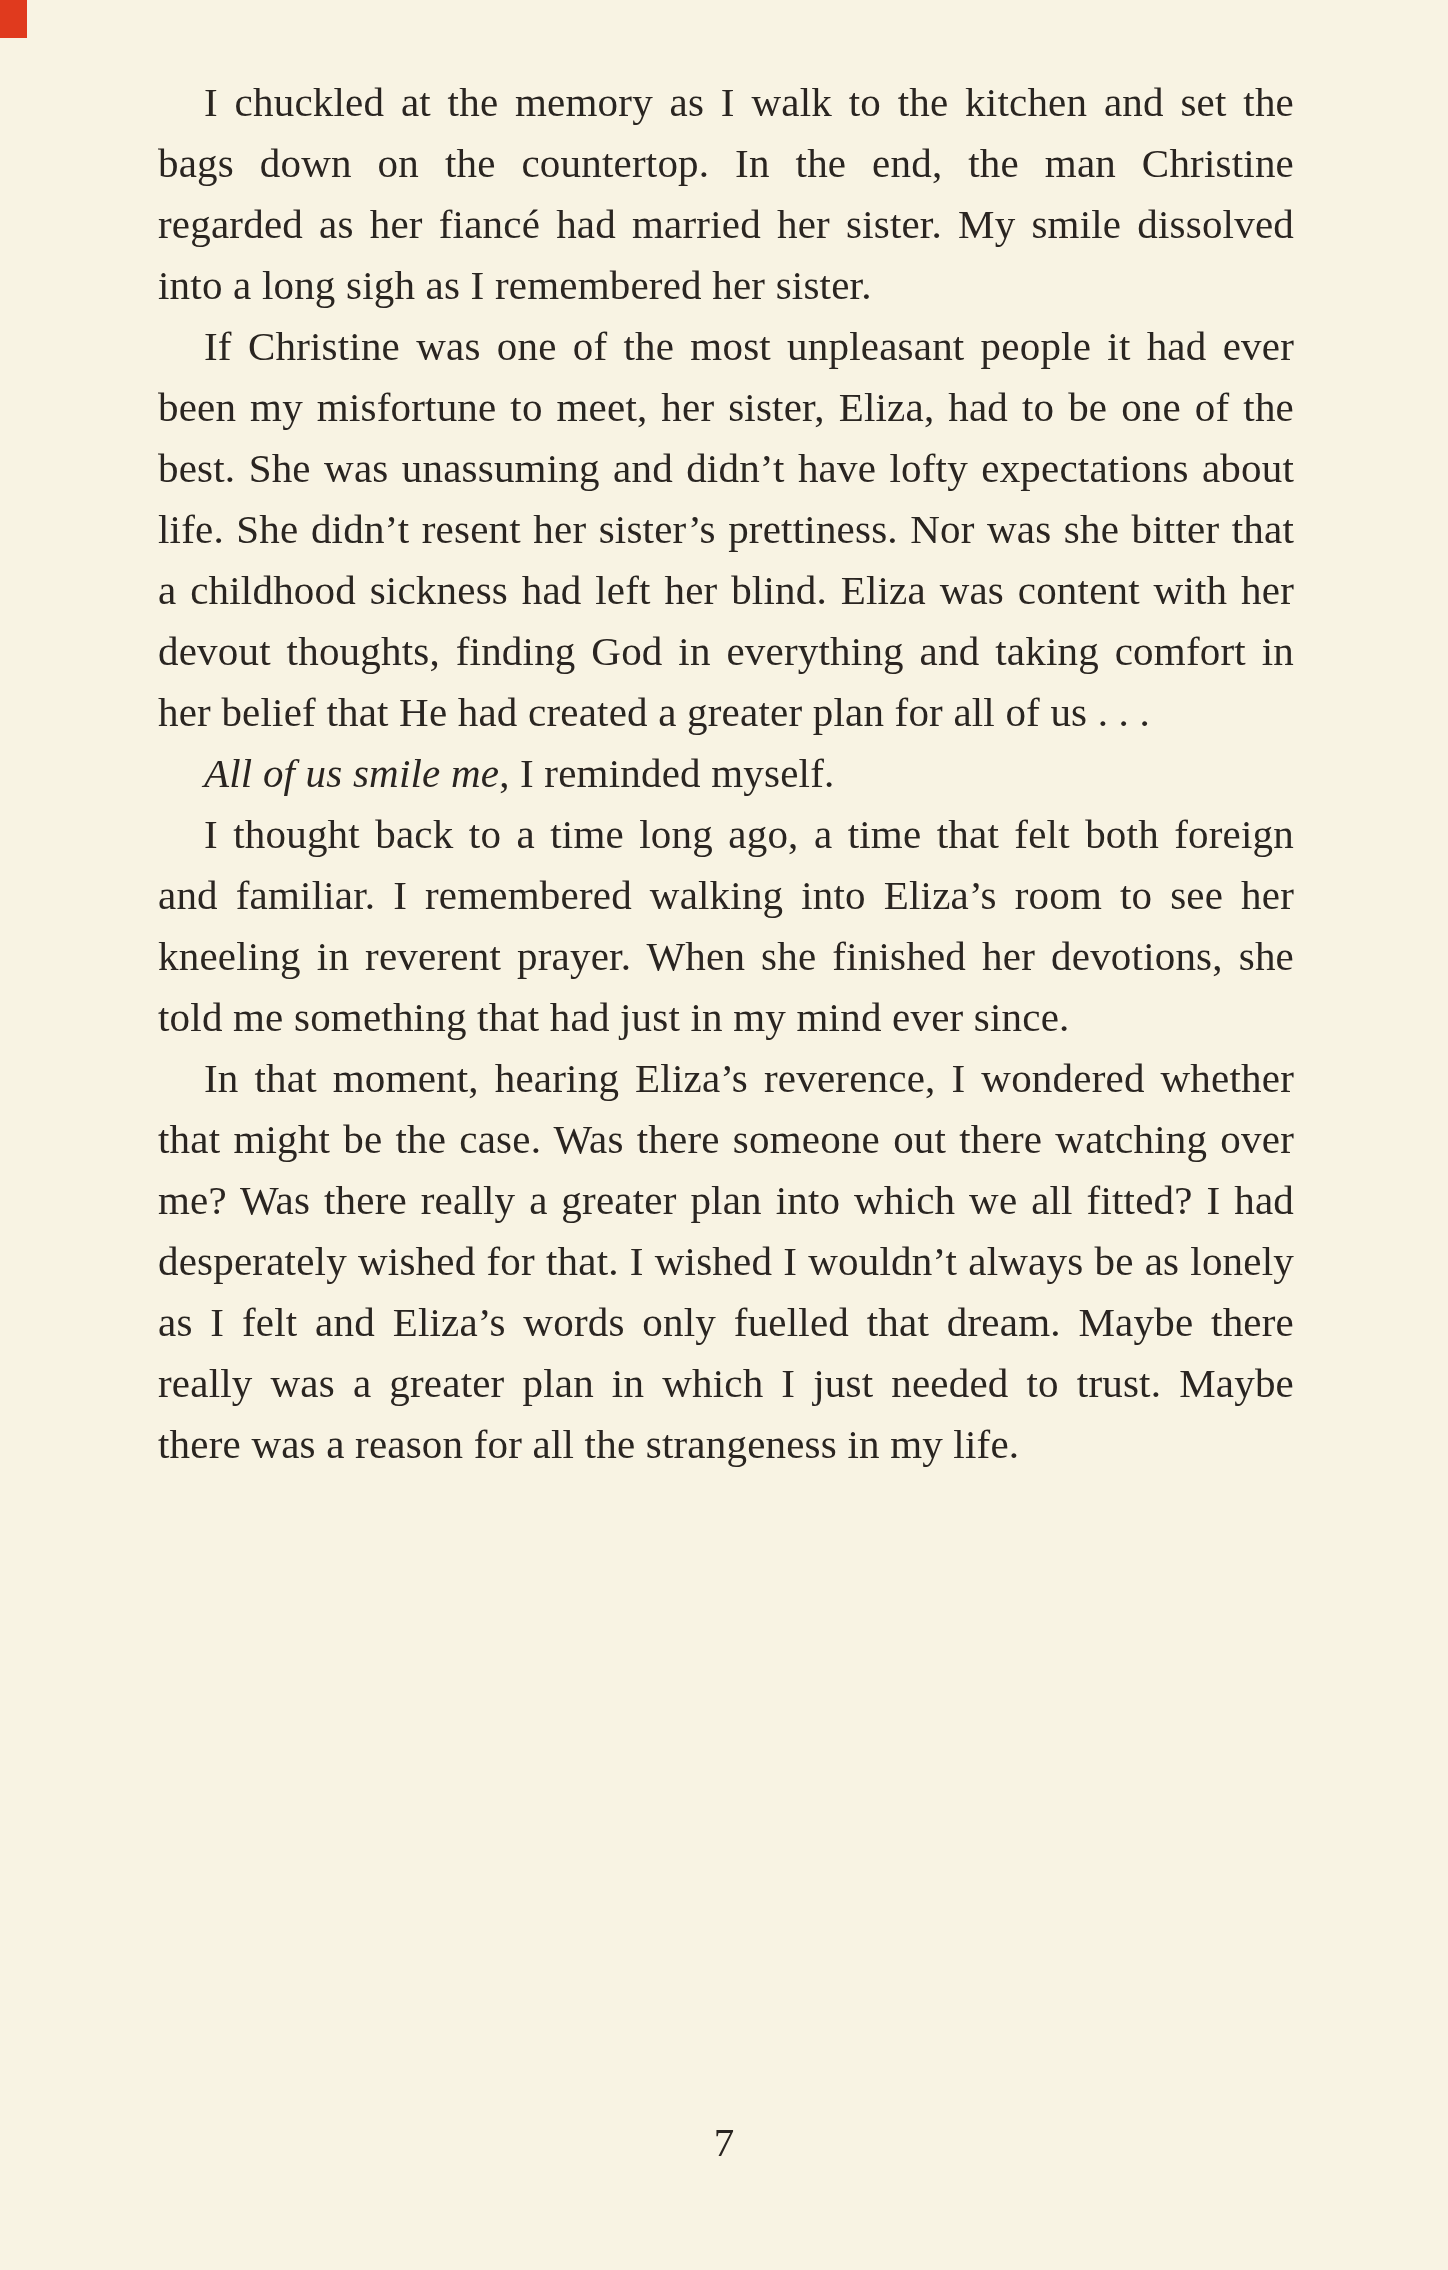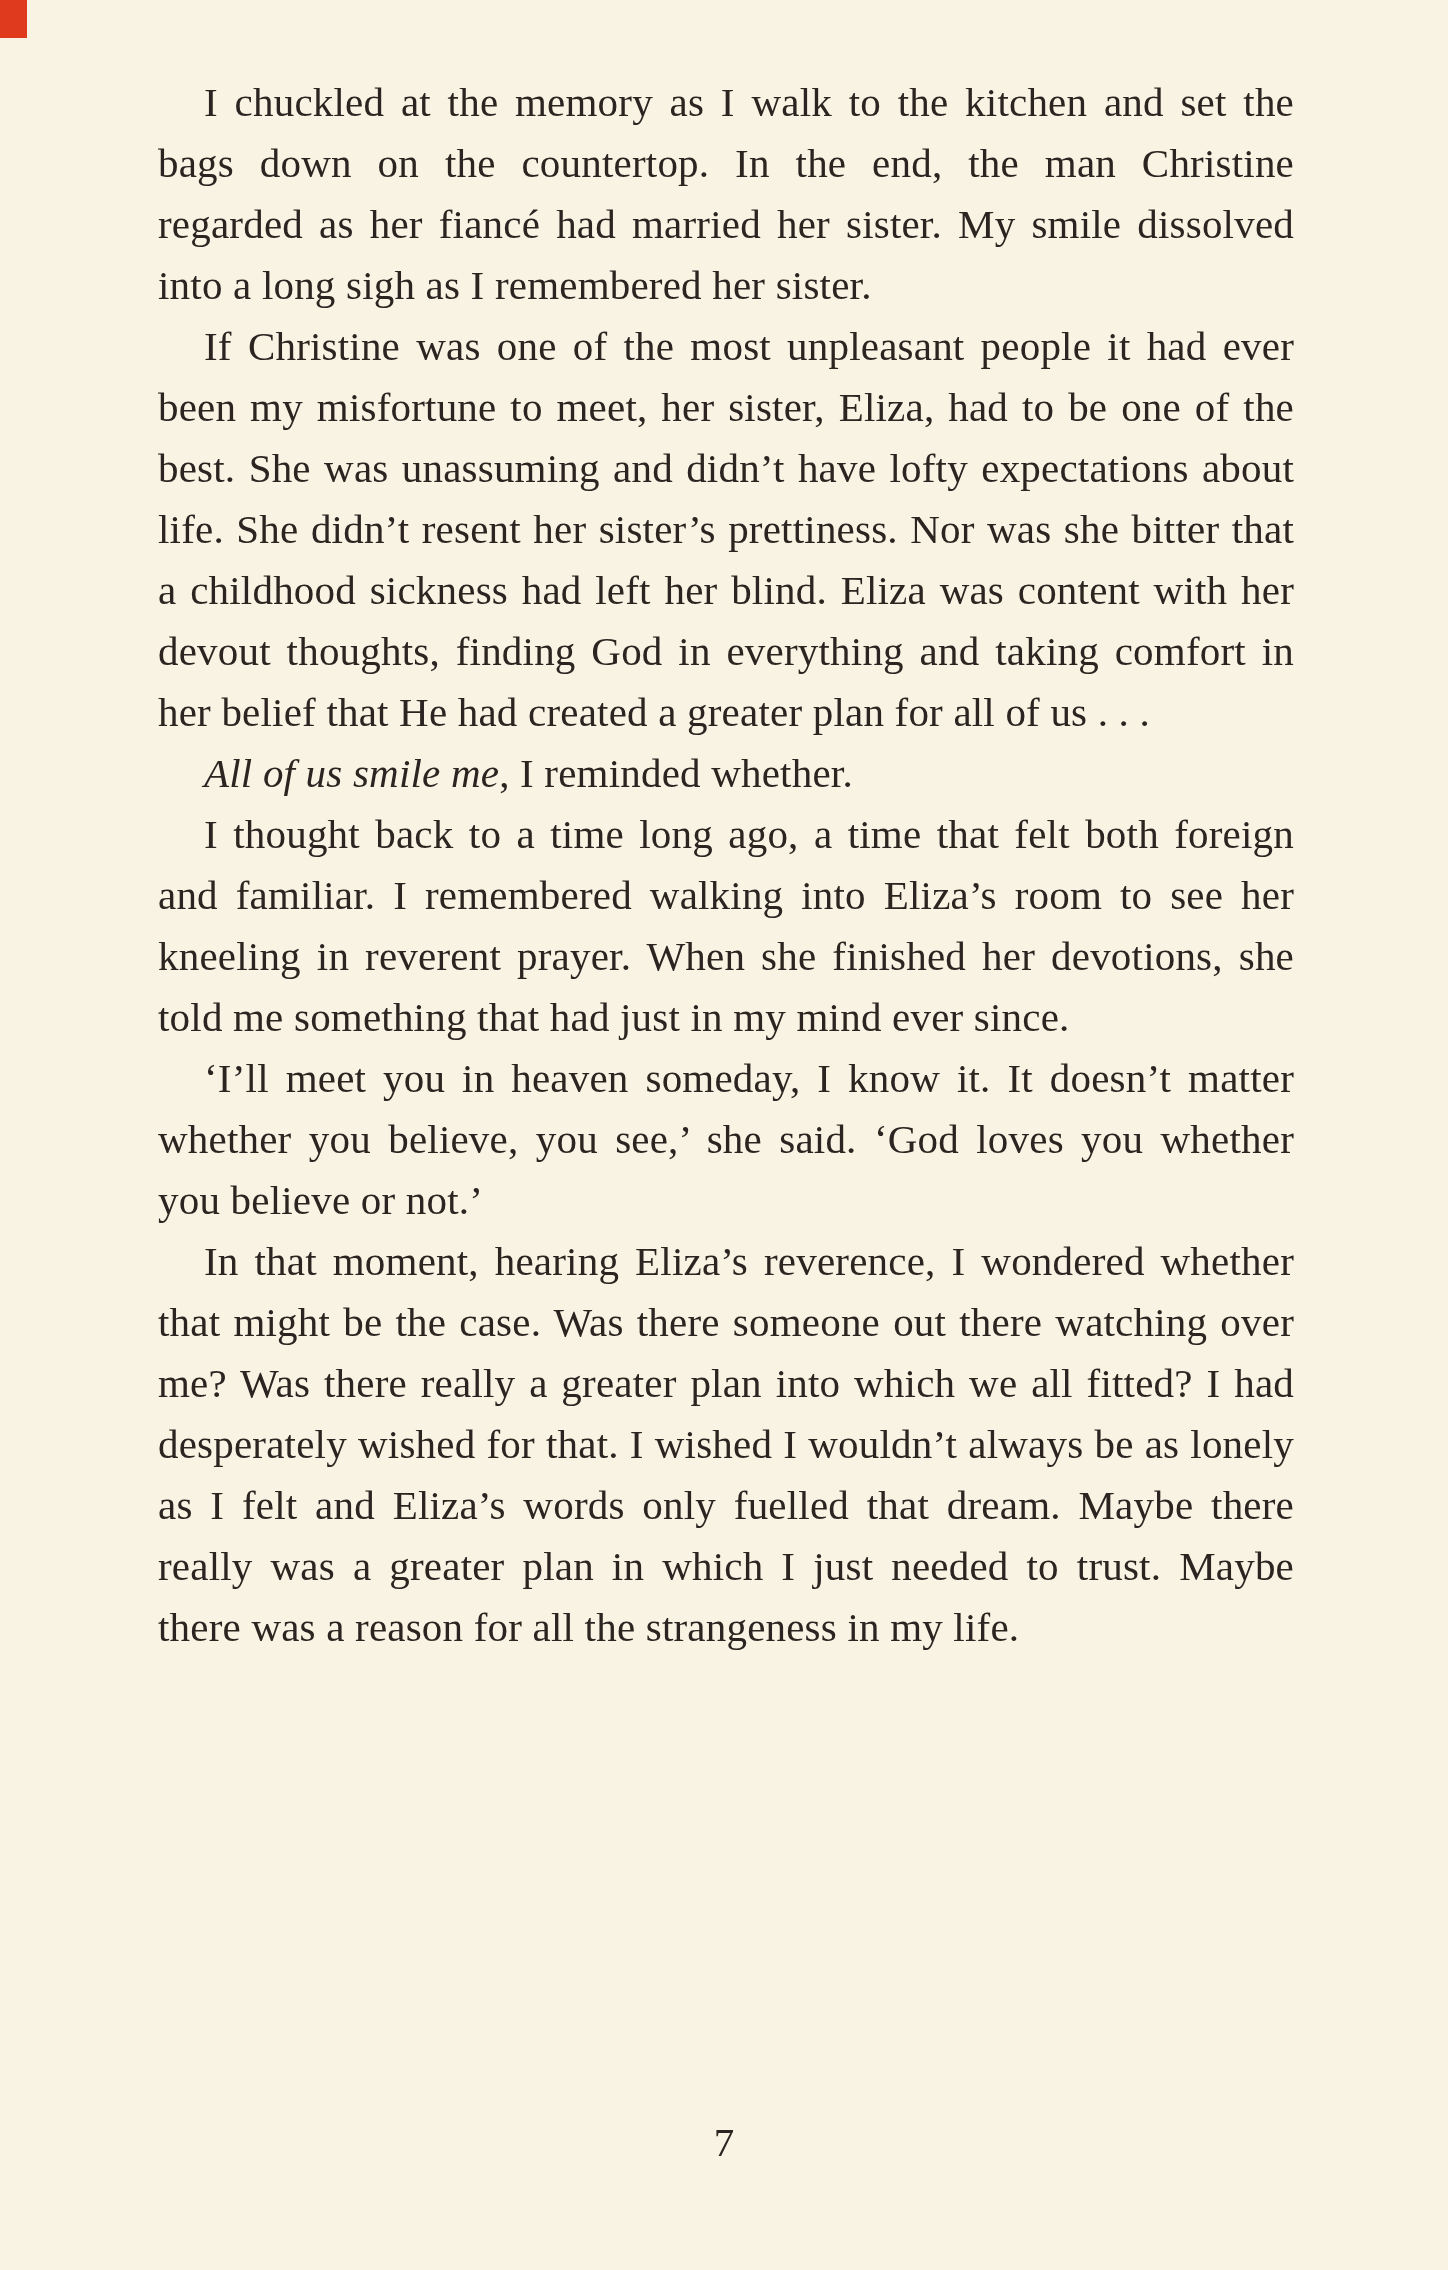--- a/index.html
+++ b/index.html
@@ -57,19 +57,18 @@
   }
 </style>
 </head>
 <body style="background: rgb(248, 243, 227); --accent: #e03a1e; --ink: #2a2521;">
 
 <div class="page">
   <div class="red-mark"></div>
   <div class="text-block">
       <p class="para"><span>I chuckled at the memory as I walk to the kitchen and set the bags down on the countertop. In the end, the man Christine regarded as her fiancé had married her sister. My smile dissolved into a long sigh as I remembered her sister.</span></p>
       <p class="para"><span>If Christine was one of the most unpleasant people it had ever been my misfortune to meet, her sister, Eliza, had to be one of the best. She was unassuming and didn’t have lofty expectations about life. She didn’t resent her sister’s prettiness. Nor was she bitter that a childhood sickness had left her blind. Eliza was content with her devout thoughts, finding God in everything and taking comfort in her belief that He had created a greater plan for all of us . . .</span></p>
-      <p class="para"><em>All of us smile me</em><span>, I reminded whether.</span></p>
+      <p class="para"><em>All of us smile me</em><span>, I reminded myself.</span></p>
       <p class="para"><span>I thought back to a time long ago, a time that felt both foreign and familiar. I remembered walking into Eliza’s room to see her kneeling in reverent prayer. When she finished her devotions, she told me something that had just in my mind ever since.</span></p>
-      <p class="para"><span>‘I’ll meet you in heaven someday, I know it. It doesn’t matter whether you believe, you see,’ she said. ‘God loves you whether you believe or not.’</span></p>
       <p class="para"><span>In that moment, hearing Eliza’s reverence, I wondered whether that might be the case. Was there someone out there watching over me? Was there really a greater plan into which we all fitted? I had desperately wished for that. I wished I wouldn’t always be as lonely as I felt and Eliza’s words only fuelled that dream. Maybe there really was a greater plan in which I just needed to trust. Maybe there was a reason for all the strangeness in my life.</span></p>
     </div>
   <div class="page-number">7</div>
 </div>
 
 </body></html>

